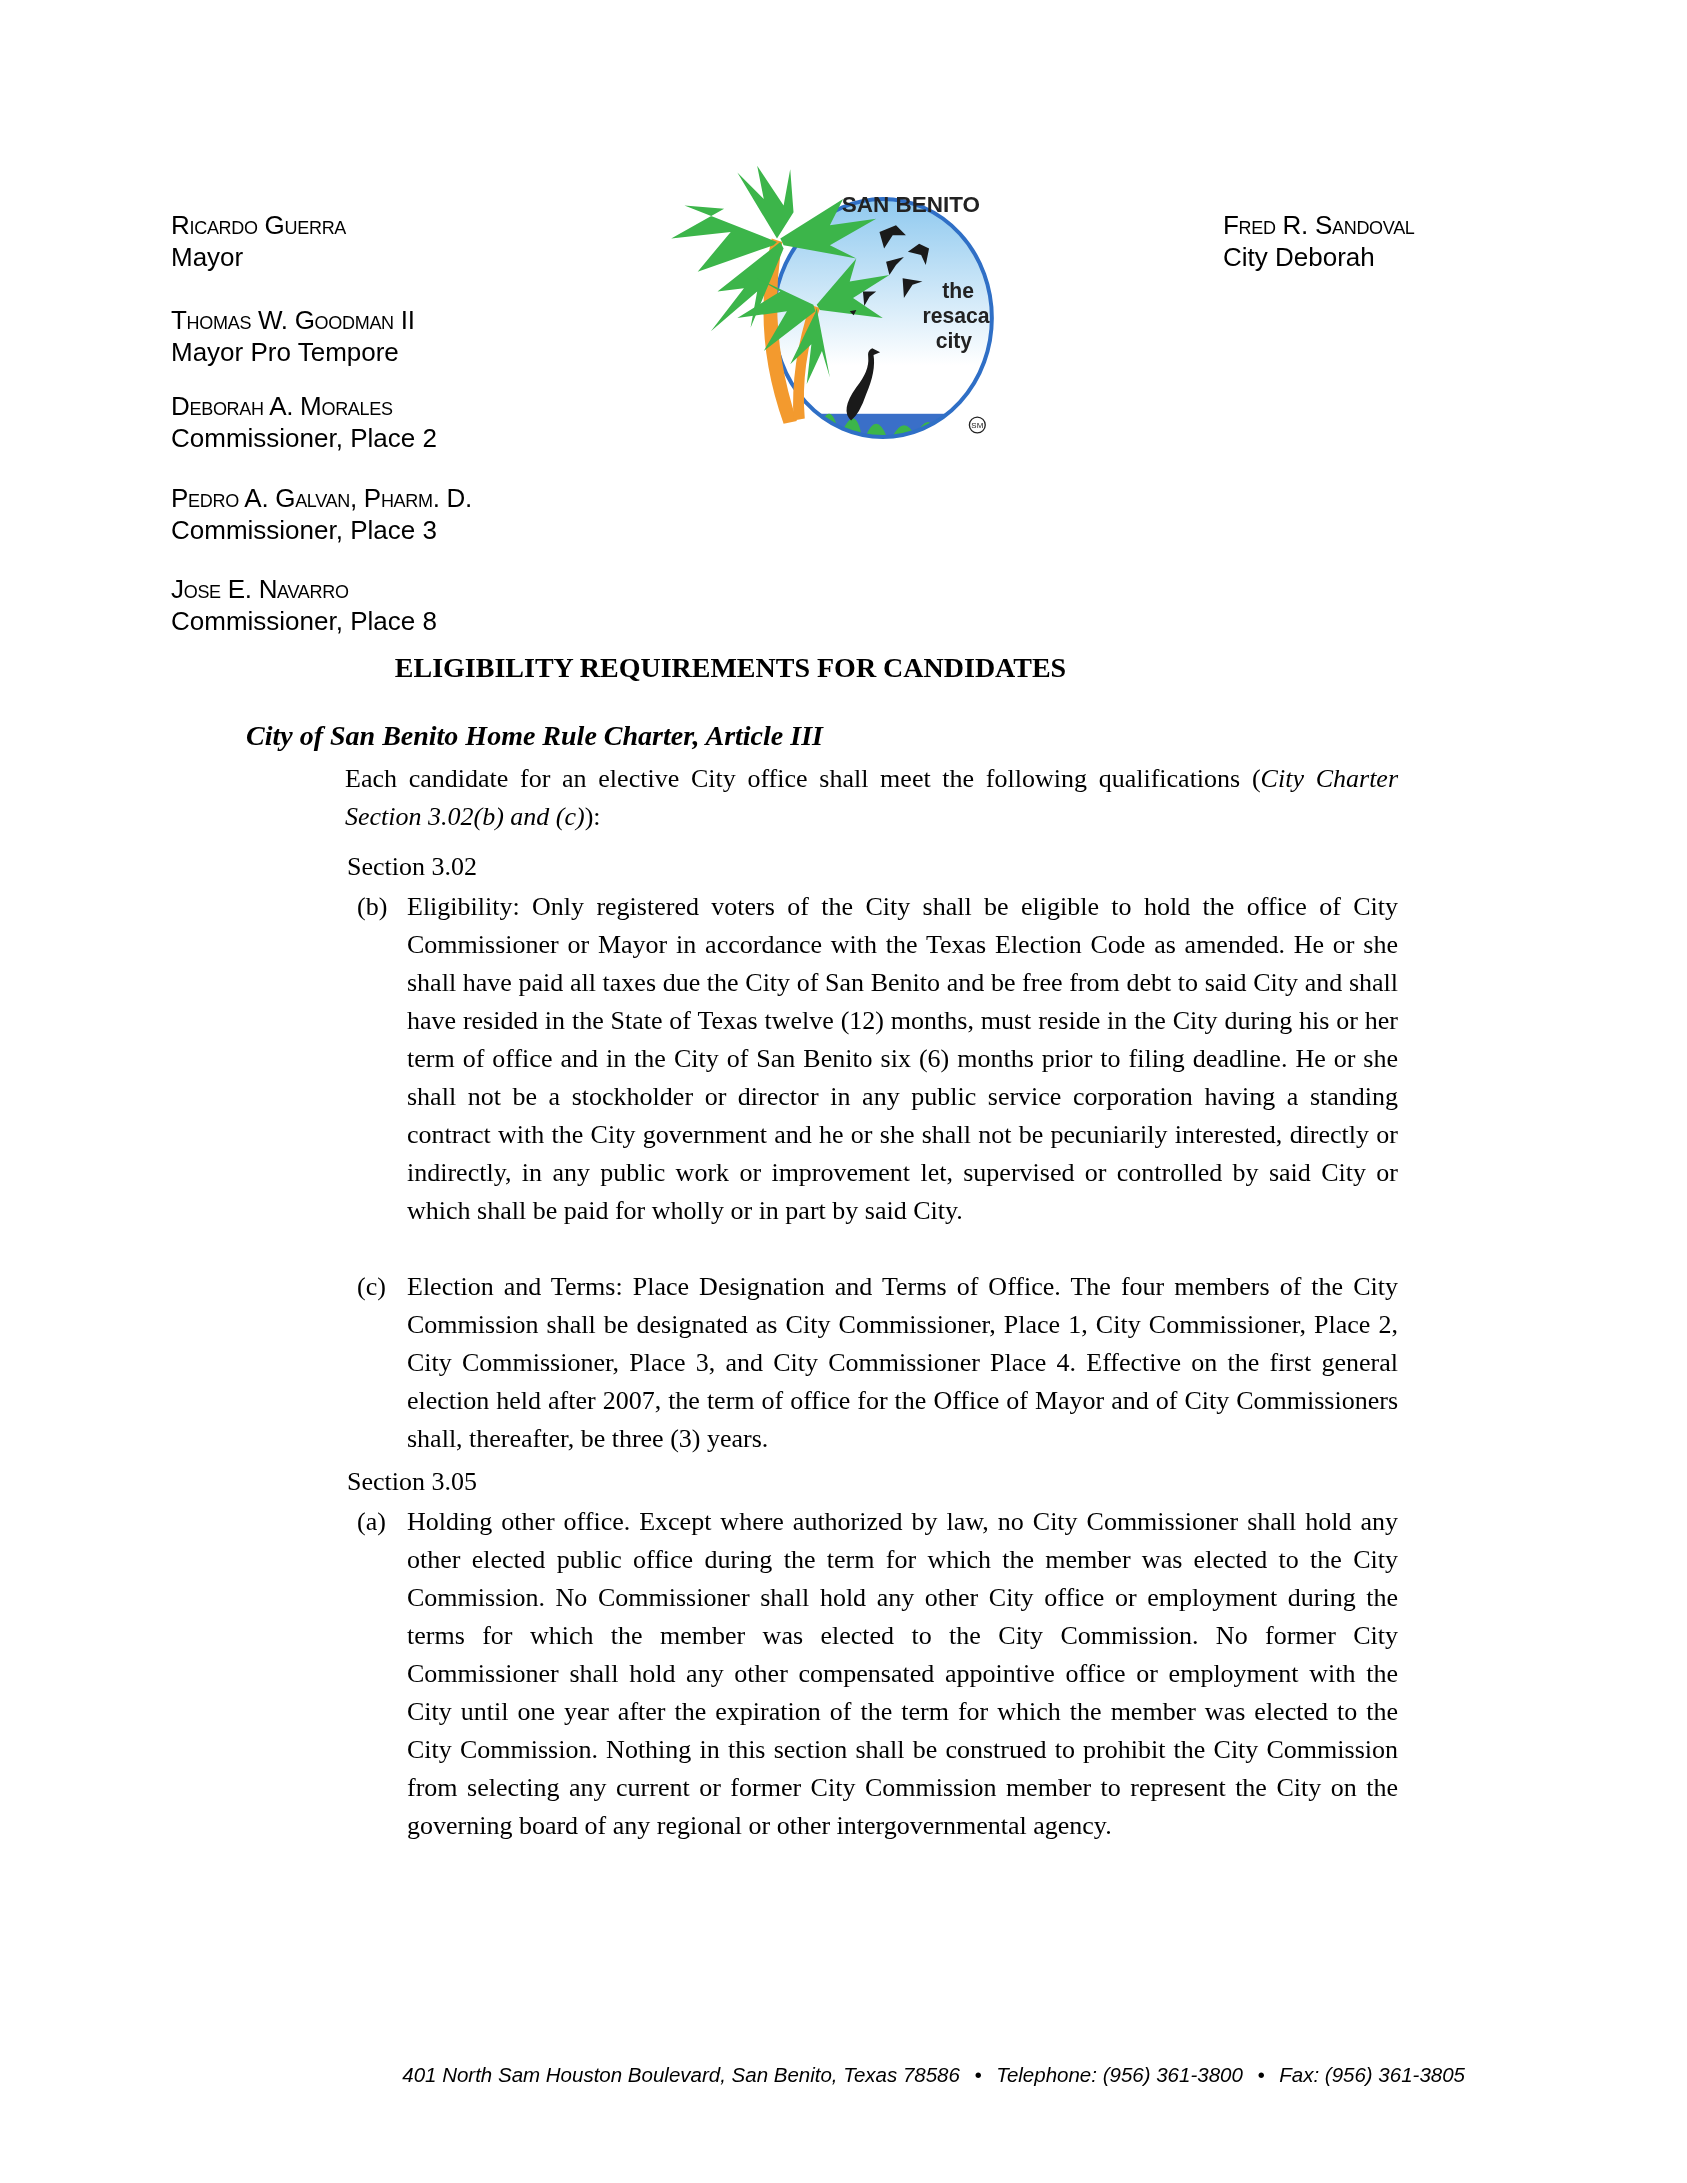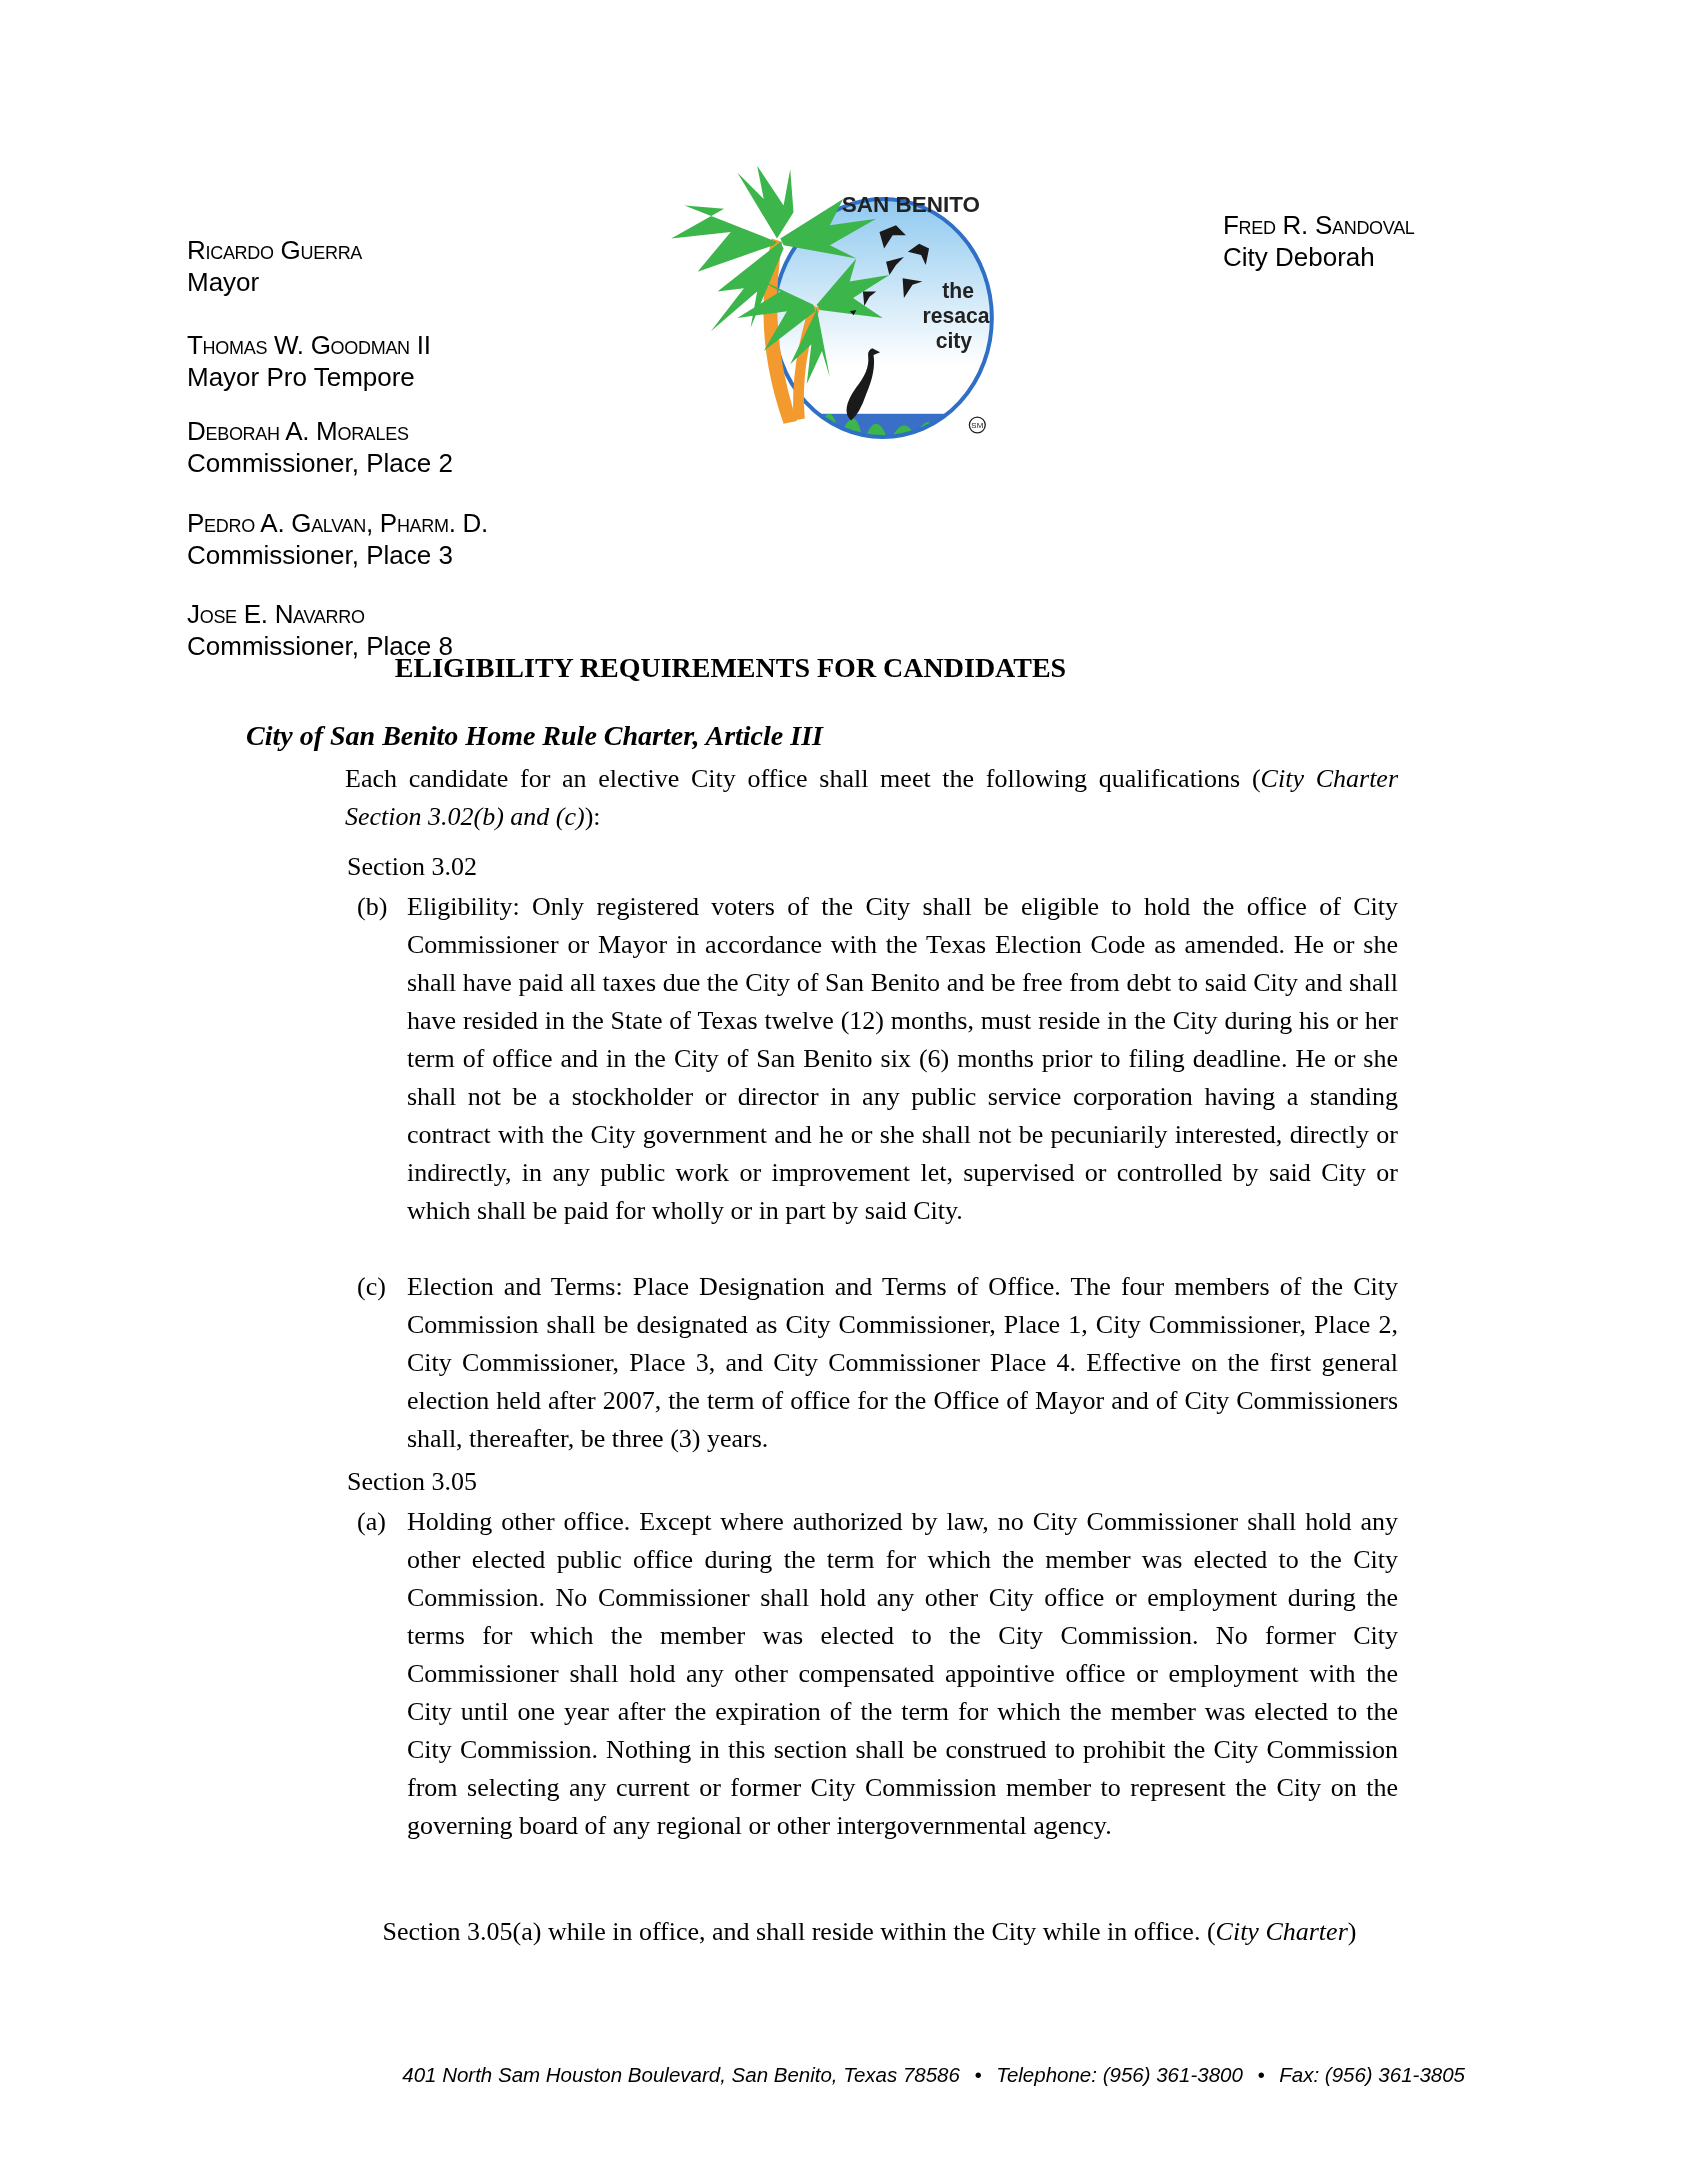--- a/index.html
+++ b/index.html
@@ -1,21 +1,21 @@
 <!DOCTYPE html>
 <html style="font-size:10.6px"><head>
 <meta charset="utf-8">
 <style>
   html, body { margin: 0; padding: 0; background: #ffffff; }
   body { width: 1687px; height: 2183px; position: relative; overflow: hidden; color: #000; }
   .sans { font-family: "Liberation Sans", "DejaVu Sans", sans-serif; }
   .serif { font-family: "Liberation Serif", "DejaVu Serif", serif; }
 
   
-  .official { position: absolute; left: 187px; font-size: 26px; line-height: 32px; margin-top: 25px; }
+  .official { position: absolute; left: 171px; font-size: 26px; line-height: 32px; }
   .official .name { font-variant: small-caps; letter-spacing: -0.3px; }
   .official .title { }
   .manager { position: absolute; left: 1223px; top: 209px; font-size: 26px; line-height: 32px; }
   .manager .name { font-variant: small-caps; letter-spacing: -0.3px; }
 
   
   .logo { position: absolute; left: 658px; top: 159px; width: 357px; height: 298px; }
 
   
   .doc-title { position: absolute; left: 0; width: 1461px; top: 652px; text-align: center; font-size: 28px; font-weight: bold; }
@@ -129,19 +129,18 @@
   <span class="text">Election and Terms: Place Designation and Terms of Office. The four members of the City Commission shall be designated as City Commissioner, Place 1, City Commissioner, Place 2, City Commissioner, Place 3, and City Commissioner Place 4.  Effective on the first general election held after 2007, the term of office for the Office of Mayor and of City Commissioners shall, thereafter, be three (3) years.</span>
 </div>
 
 <div class="sec-label serif" style="top:1467px;">Section 3.05</div>
 <div class="item serif" style="top:1503px;">
   <span class="marker">(a)</span>
   <span class="text">Holding other office.  Except where authorized by law, no City Commissioner shall hold any other elected public office during the term for which the member was elected to the City Commission.  No Commissioner shall hold any other City office or employment during the terms for which the member was elected to the City Commission. No former City Commissioner shall hold any other compensated appointive office or employment with the City until one year after the expiration of the term for which the member was elected to the City Commission.  Nothing in this section shall be construed to prohibit the City Commission from selecting any current or former City Commission member to represent the City on the governing board of any regional or other intergovernmental agency.</span>
 </div>
 
 <div class="closing serif">
-  <span style="display:block;text-align:center;"><span>Section 3.05(a) while in office, and shall reside within the City while in office. (</span><span class="it">City Charter</span><span>)</span></span>
 </div>
 
 <div class="footer sans">
   <span>401 North Sam Houston Boulevard, San Benito, Texas  78586</span><span class="bullet">•</span><span>Telephone:  (956) 361-3800</span><span class="bullet">•</span><span>Fax:  (956) 361-3805</span>
 </div>
 
 
 </body></html>

